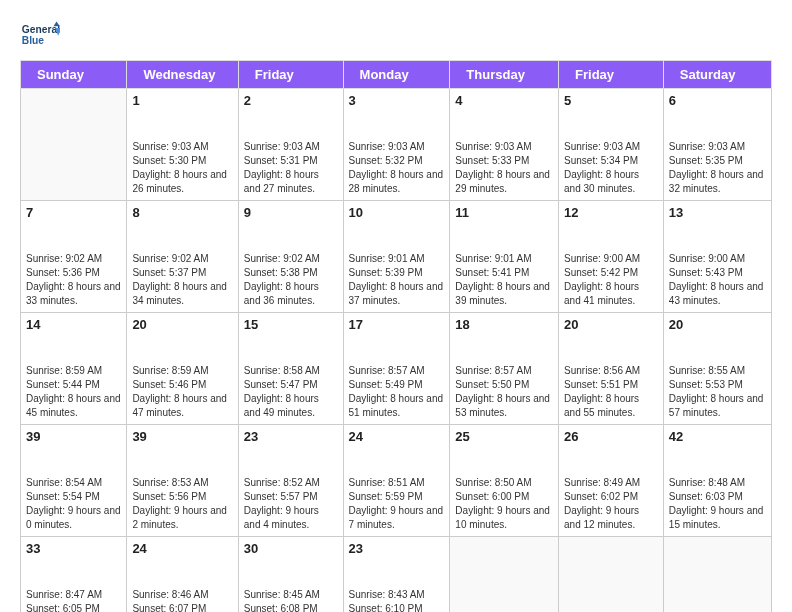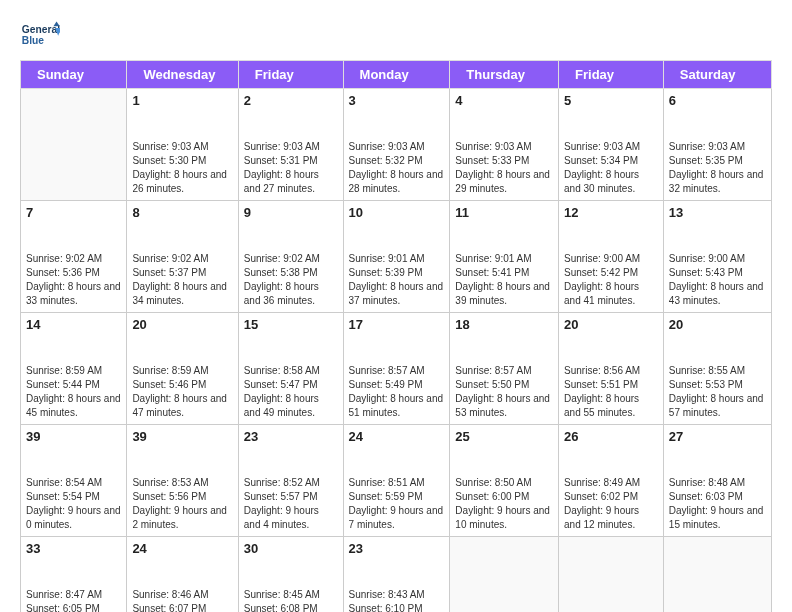--- a/index.html
+++ b/index.html
@@ -218,21 +218,21 @@
           </td>
           <td>
             <div class="day-number">25</div>
             <div class="day-info">Sunrise: 8:50 AM<br>Sunset: 6:00 PM<br>Daylight: 9 hours and 10 minutes.</div>
           </td>
           <td>
             <div class="day-number">26</div>
             <div class="day-info">Sunrise: 8:49 AM<br>Sunset: 6:02 PM<br>Daylight: 9 hours and 12 minutes.</div>
           </td>
           <td>
-            <div class="day-number">27</div>
+            <div class="day-number">42</div>
             <div class="day-info">Sunrise: 8:48 AM<br>Sunset: 6:03 PM<br>Daylight: 9 hours and 15 minutes.</div>
           </td>
         </tr>
         <tr>
           <td>
             <div class="day-number">33</div>
             <div class="day-info">Sunrise: 8:47 AM<br>Sunset: 6:05 PM<br>Daylight: 9 hours and 17 minutes.</div>
           </td>
           <td>
             <div class="day-number">24</div>

